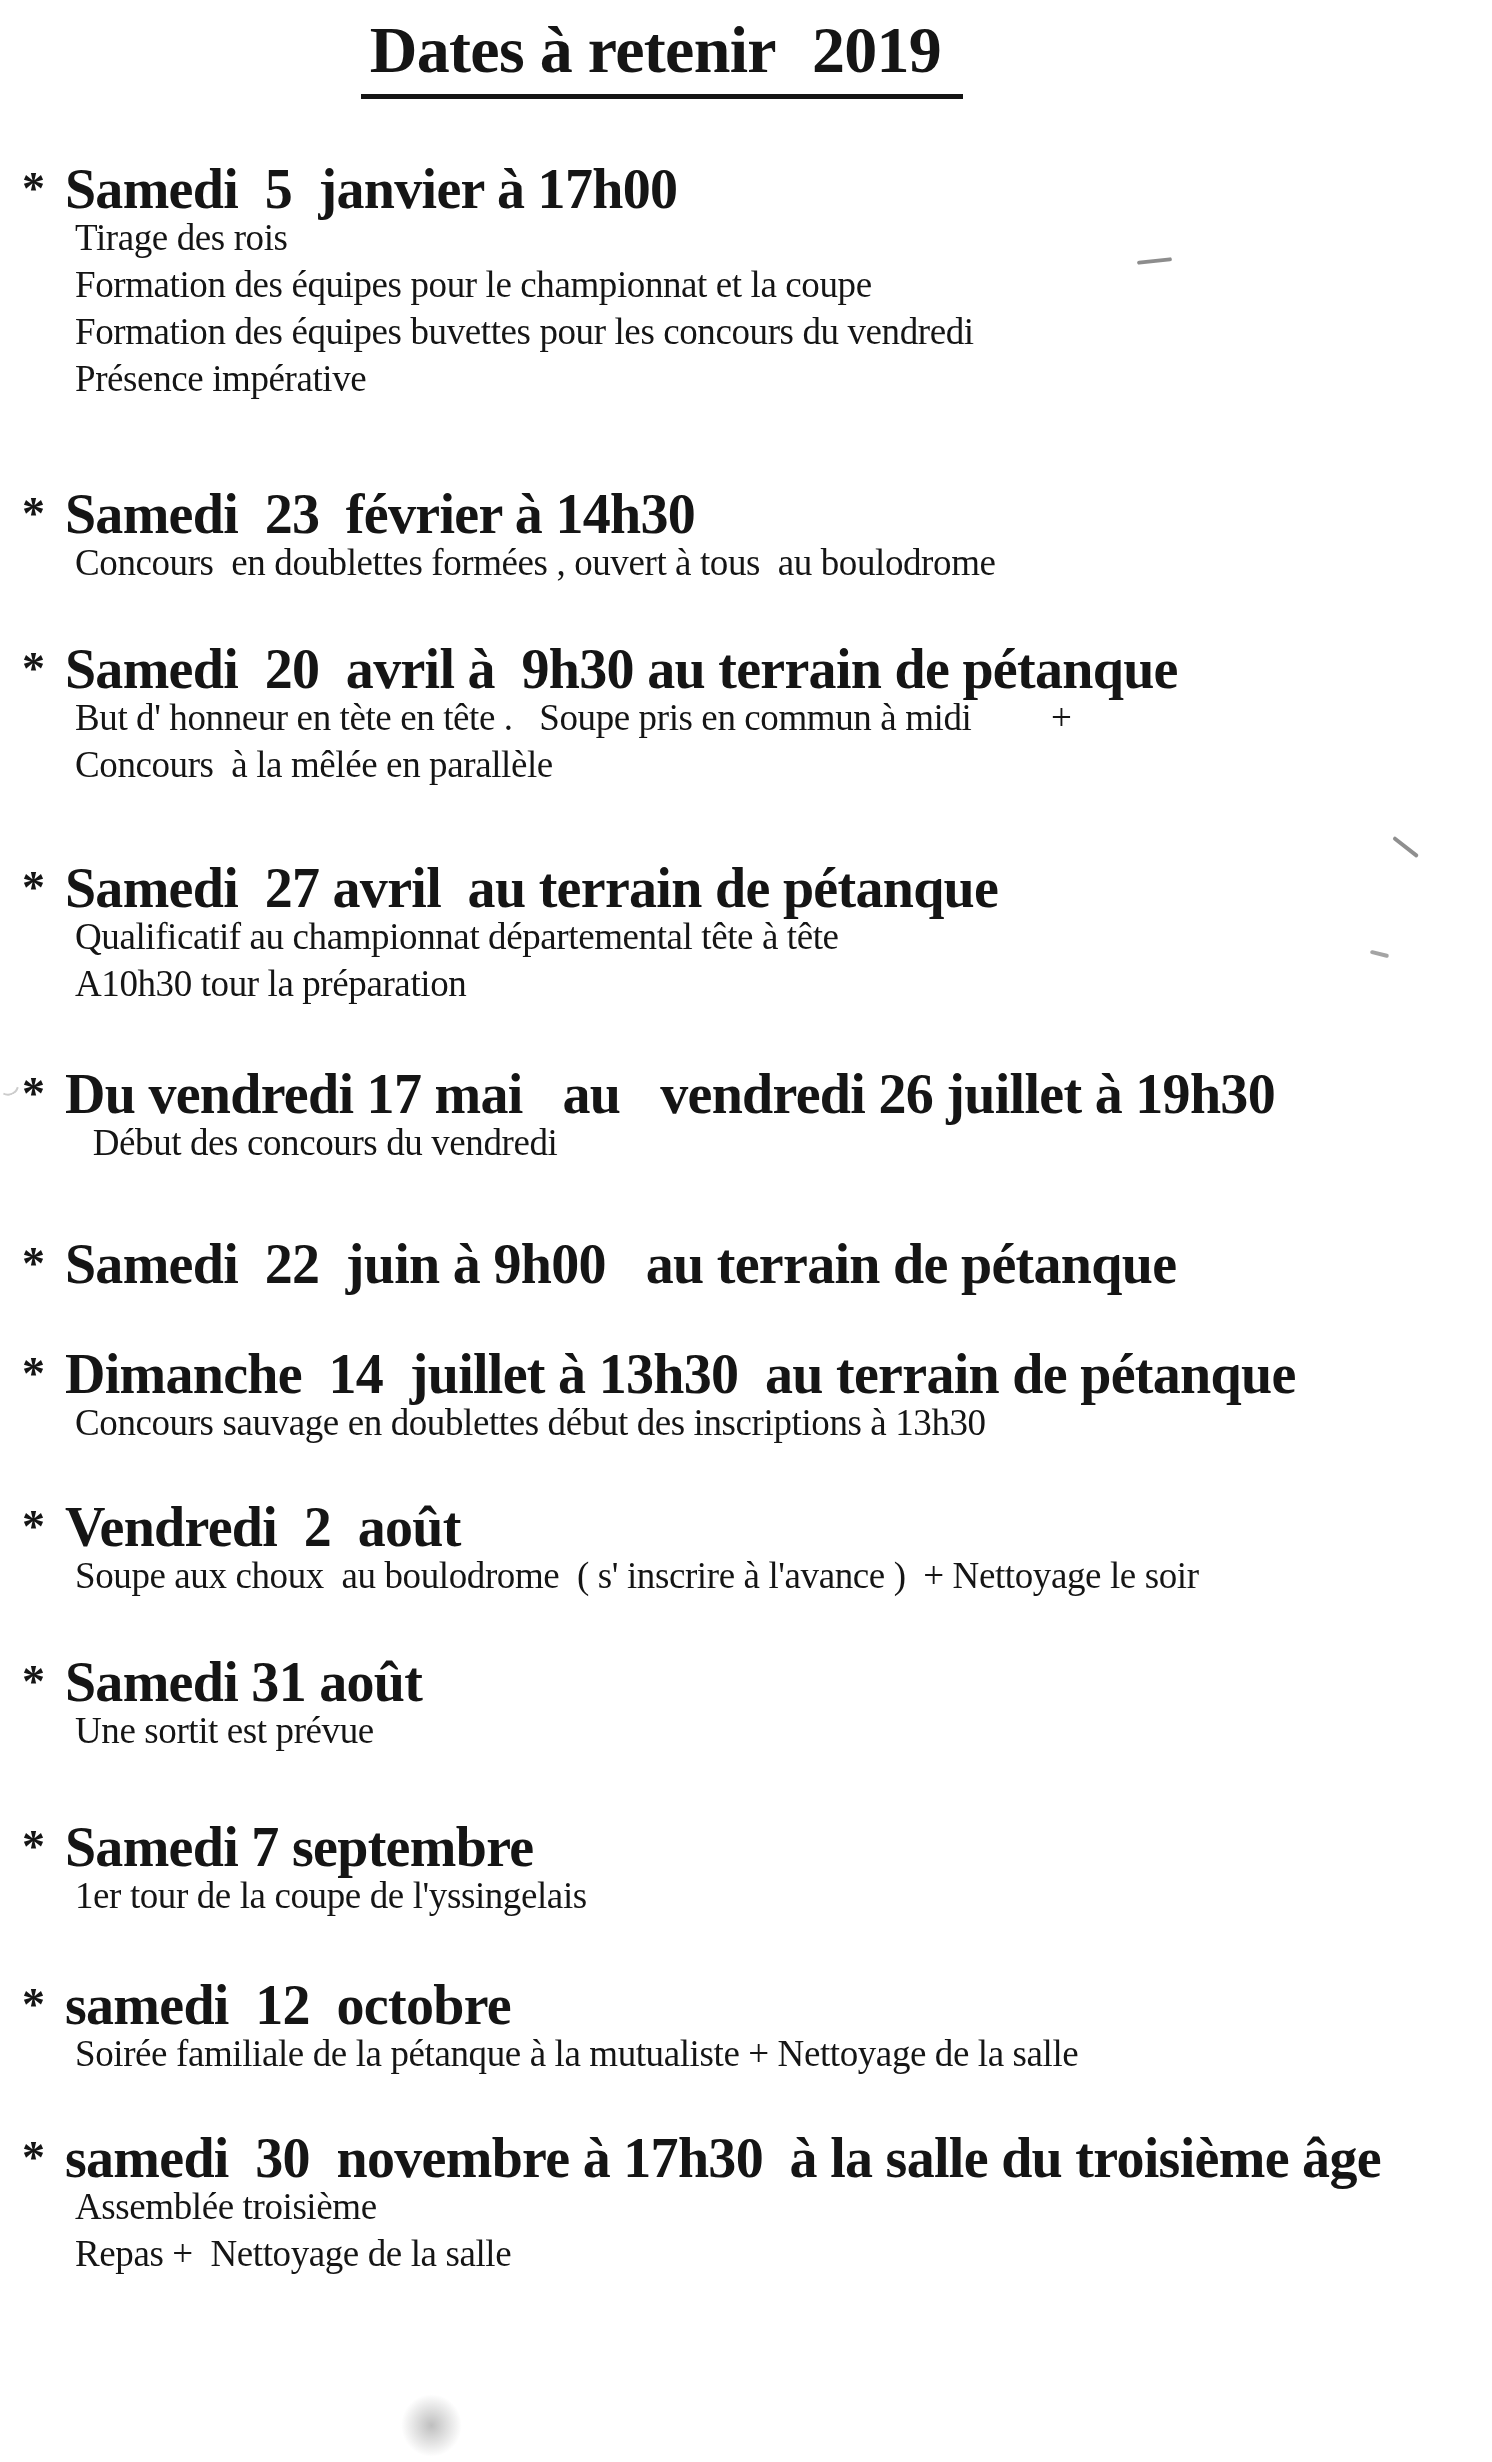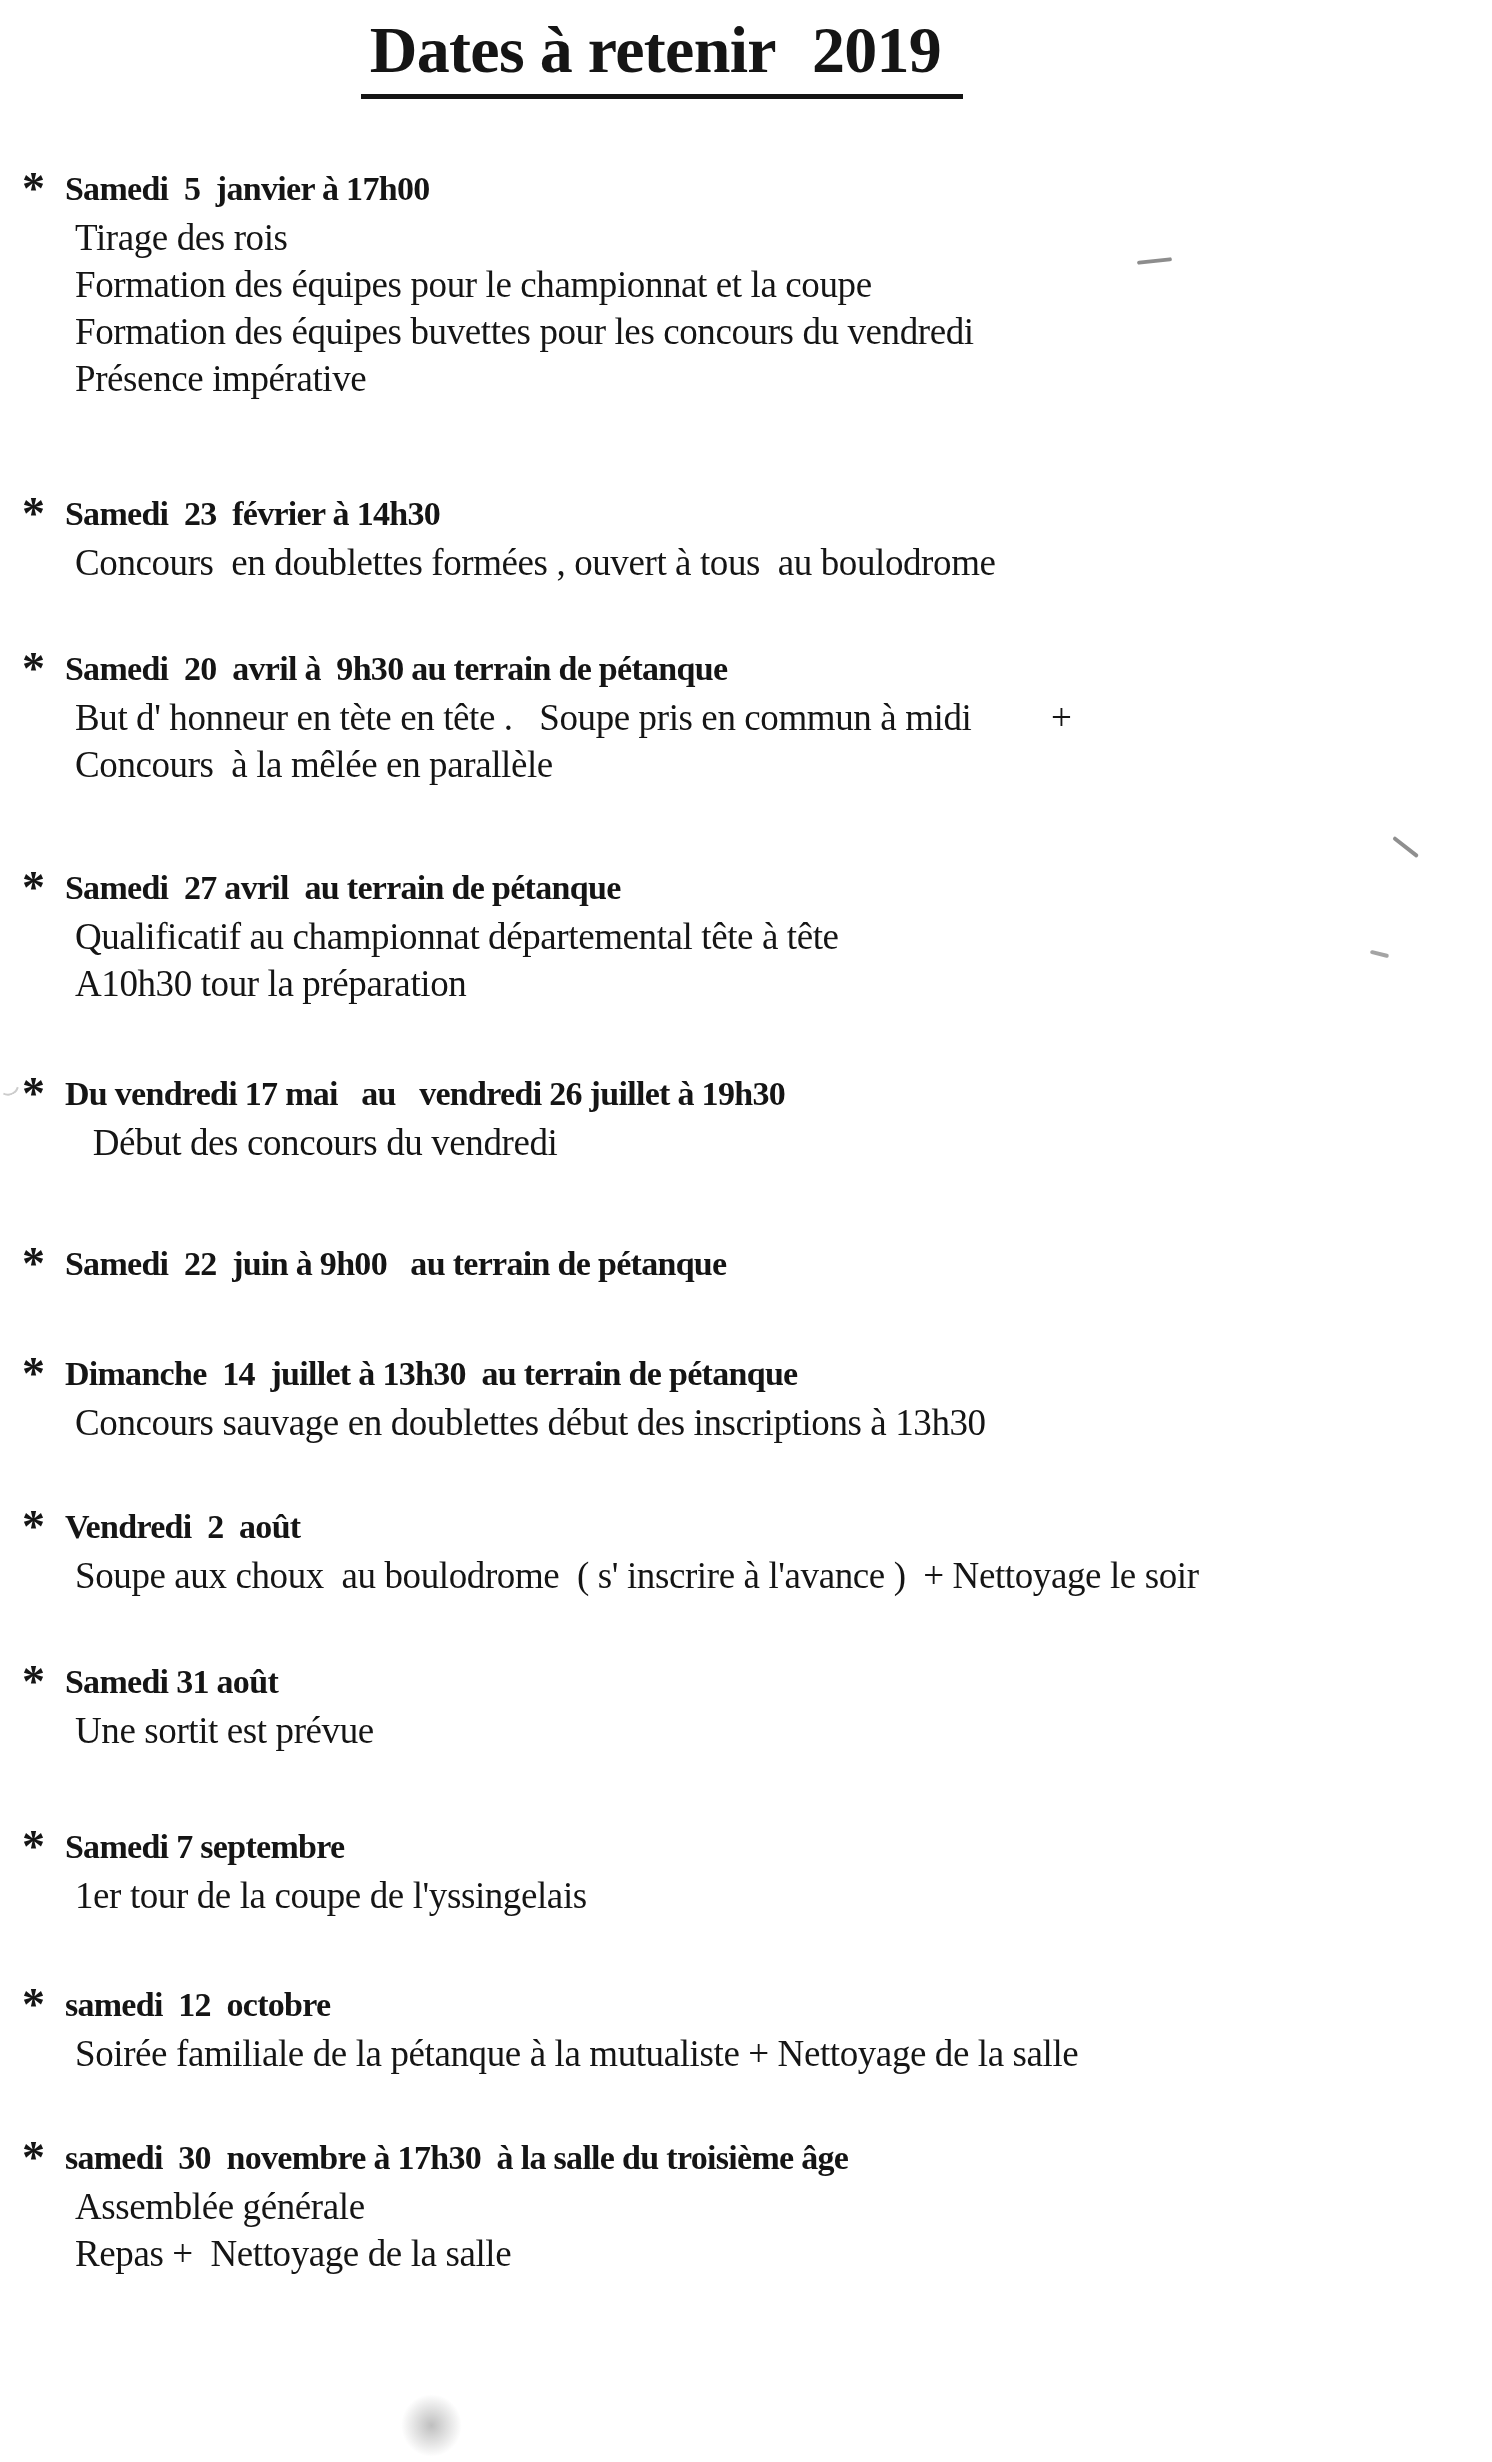--- a/index.html
+++ b/index.html
@@ -47,21 +47,21 @@
   .section:nth-child(12) { margin-top: 57px; }
   .h-row { display: flex; align-items: flex-start; }
   .bullet {
     flex: 0 0 43px;
     font-size: 46px;
     font-weight: 700;
     line-height: 48px;
     padding-left: 2.9px;
   }
   .h-text {
-    font-size: 34px;
+    font-size: 56px;
     font-weight: 700;
     line-height: 48px;
     letter-spacing: -0.7px;
     white-space: pre;
   }
   .details { margin-top: 1px; }
   .detail {
     font-size: 37px;
     line-height: 47px;
     padding-left: 56px;
@@ -193,21 +193,21 @@
       <div class="details">
         <div class="detail">Soirée familiale de la pétanque à la mutualiste + Nettoyage de la salle</div>
       </div>
     </div>
     <div class="section">
       <div class="h-row">
         <span class="bullet">*</span>
         <span class="h-text">samedi  30  novembre à 17h30  à la salle du troisième âge</span>
       </div>
       <div class="details">
-        <div class="detail">Assemblée générale</div>
+        <div class="detail">Assemblée troisième</div>
         <div class="detail">Repas +  Nettoyage de la salle</div>
       </div>
     </div>
   </div>
 
 <div class="artifact a1"></div>
 <div class="artifact a2"></div>
 <div class="artifact a3"></div>
 <div class="artifact a4"></div>
 <div class="artifact smudge"></div>

